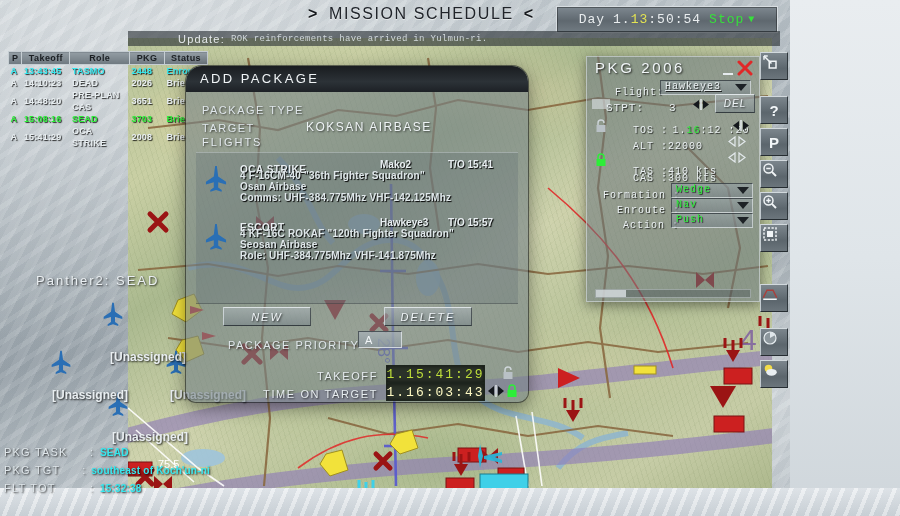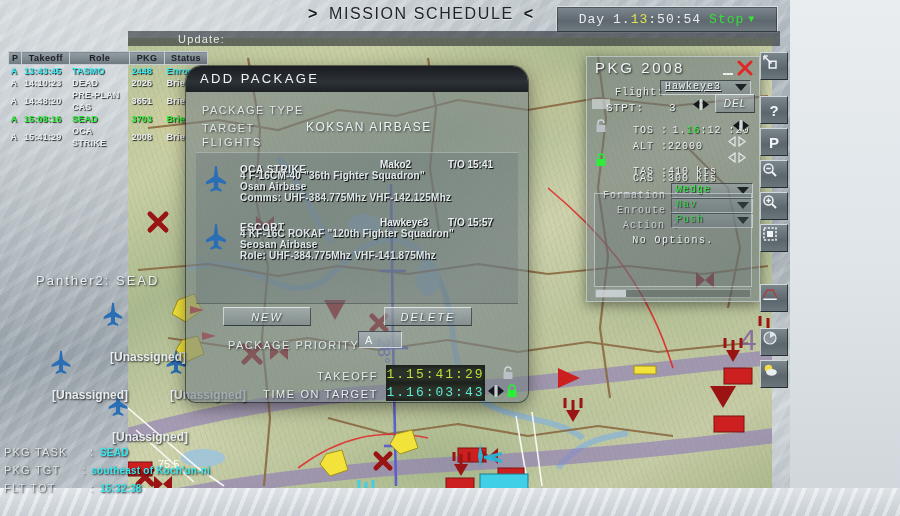--- a/index.html
+++ b/index.html
@@ -221,21 +221,21 @@
   }
   .lcd{
     position:absolute;
     background:#2b3229;
     border:1px solid rgba(28,34,28,.9);
     box-shadow:inset 0 0 4px rgba(0,0,0,.6);
     color:#bede3a;font-family:"Liberation Mono", monospace;
     font-size:13px;letter-spacing:2px;
     display:flex;align-items:center;justify-content:center;
   }
-  .lcd.alt{color:#5eead4;}
+  .lcd.alt{color:#fef9c3;}
   .timelab{
     position:absolute;color:#e6ecef;font-size:11px;letter-spacing:1.6px;text-align:right;
     text-shadow:1px 1px 2px rgba(0,0,0,.7);white-space:nowrap;
   }
   .padlock{position:absolute;width:12px;height:14px;}
   .spinner{position:absolute;width:18px;height:12px;}
 
   
   .pkgpanel{
     position:absolute;left:586px;top:56px;width:172px;height:244px;
@@ -461,20 +461,21 @@
     <div class="clockbox">
       <span class="lbl">Day</span>
       <span class="tm"><span>1.</span><b>13</b><span>:50:54</span></span>
       <span class="stop">Stop</span>
       <span class="arrow">▼</span>
     </div>
   </div>
 
   <div class="updatebar">
     <span class="uplabel">Update:</span>
+    <span class="uptext">ROK reinforcements have arrived in Yulmun-ri.</span>
   </div>
 
   <div class="fragpanel">
     <table class="fragtable">
       <thead>
         <tr>
           <th>P</th>
           <th>Takeoff</th>
           <th>Role</th>
           <th>PKG</th>
@@ -637,21 +638,21 @@
       </svg>
       <svg class="padlock" style="left:320px;top:292px" viewBox="0 0 12 14">
         <path d="M3 6 V4 a3 3 0 0 1 6 0 V6" fill="none" stroke="#2cee38" stroke-width="1.4"></path>
         <rect x="1.5" y="6" width="9" height="7" fill="#2cee38"></rect>
       </svg>
 
     </div>
   </div>
 
   <div class="pkgpanel">
-    <div class="pkg-title">PKG 2008</div>
+    <div class="pkg-title">PKG 2006</div>
     <div class="pkg-min"></div>
     <svg class="pkg-close" viewBox="0 0 16 16">
       <path d="M2 2 L14 14 M14 2 L2 14" stroke="#e02828" stroke-width="3" stroke-linecap="round"></path>
     </svg>
 
     <div class="pkgrow" style="left:28px;top:24px">
       <span class="pkg-w">Flight:</span>
     </div>
     <div class="combo" style="left:73px;top:23px;width:89px">
       <span class="cap pkg-w" style="color:#eaf0f2;text-decoration:underline">Hawkeye3</span>
@@ -727,23 +728,20 @@
     </div>
 
     <div class="pkgrow" style="left:36px;top:157px">
       <span class="pkg-w">Action :</span>
     </div>
     <div class="combo" style="left:84px;top:156px;width:80px">
       <span class="cap pkg-v">Push</span>
       <i class="arw"></i>
     </div>
 
-    <div class="nooptions">
-      <span>No Options.</span>
-    </div>
     <div class="sbar">
         <i></i>
       </div>
   </div>
 
   <div class="toolbar">
     <div class="tbtn">
       <svg viewBox="0 0 24 24" width="18" height="18">
           <path d="M4 4 L14 14" stroke="#f0f4f6" stroke-width="2"></path>
           <path d="M4 4 l0 5 M4 4 l5 0" stroke="#f0f4f6" stroke-width="2"></path>

